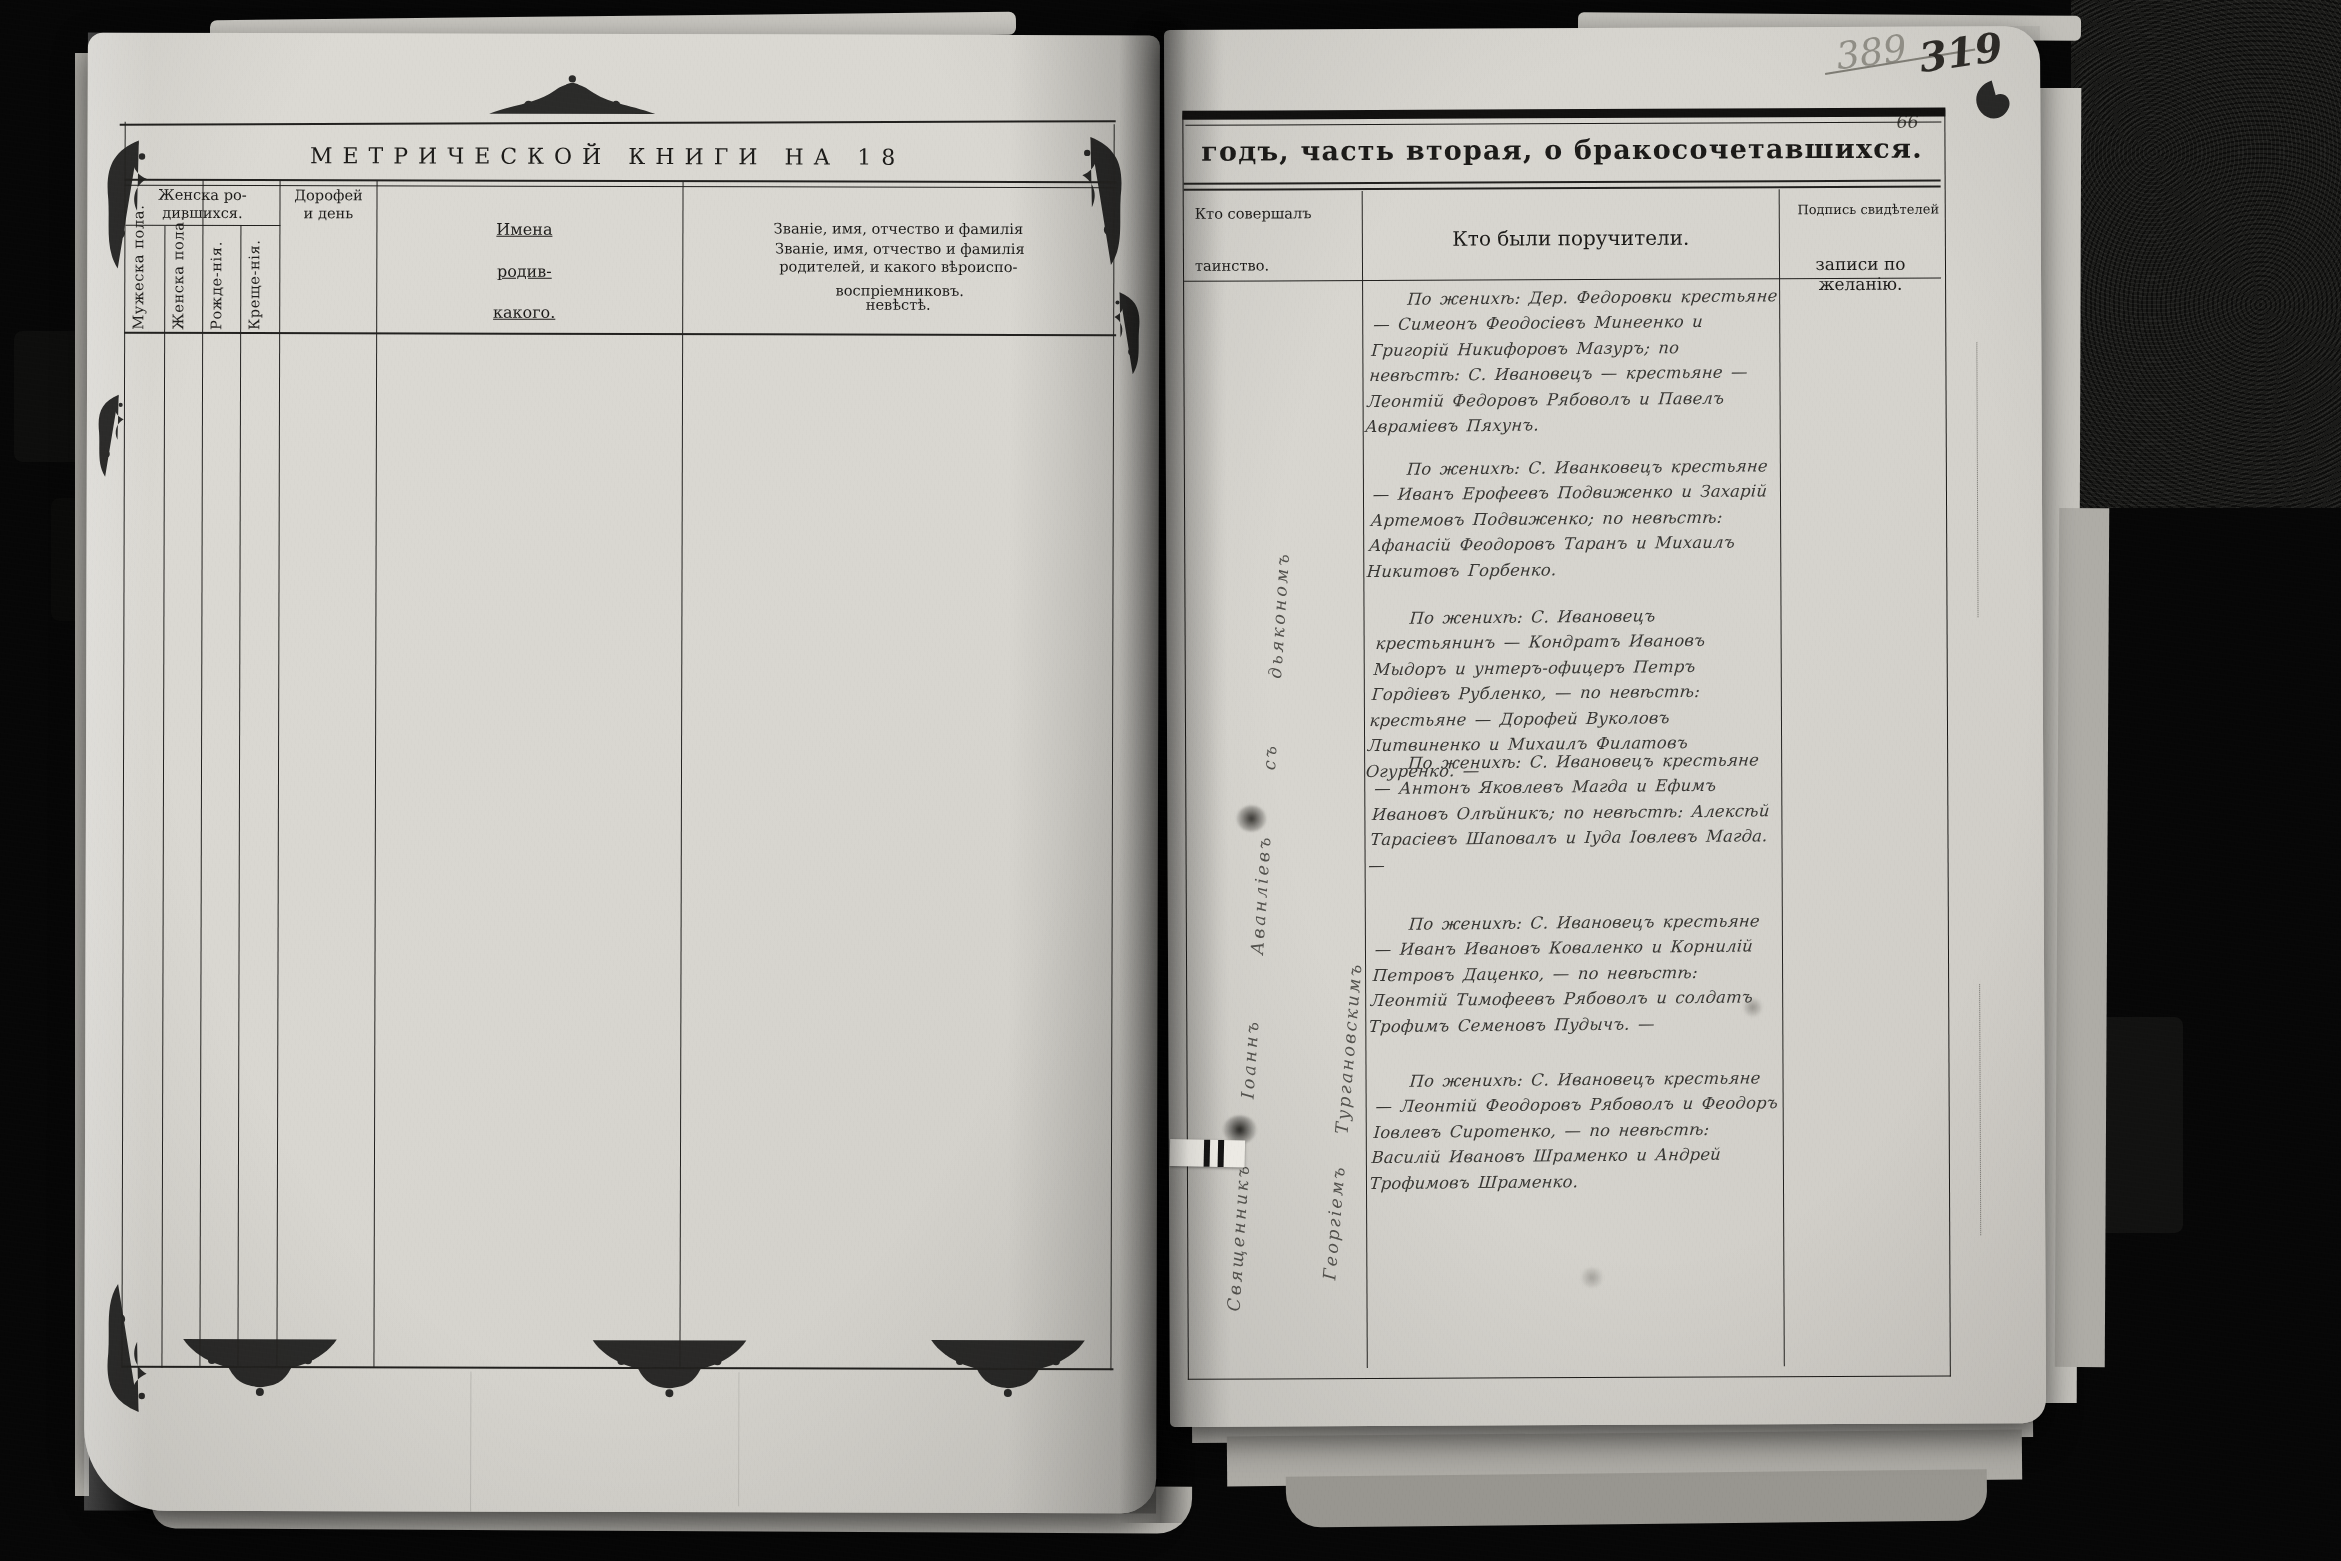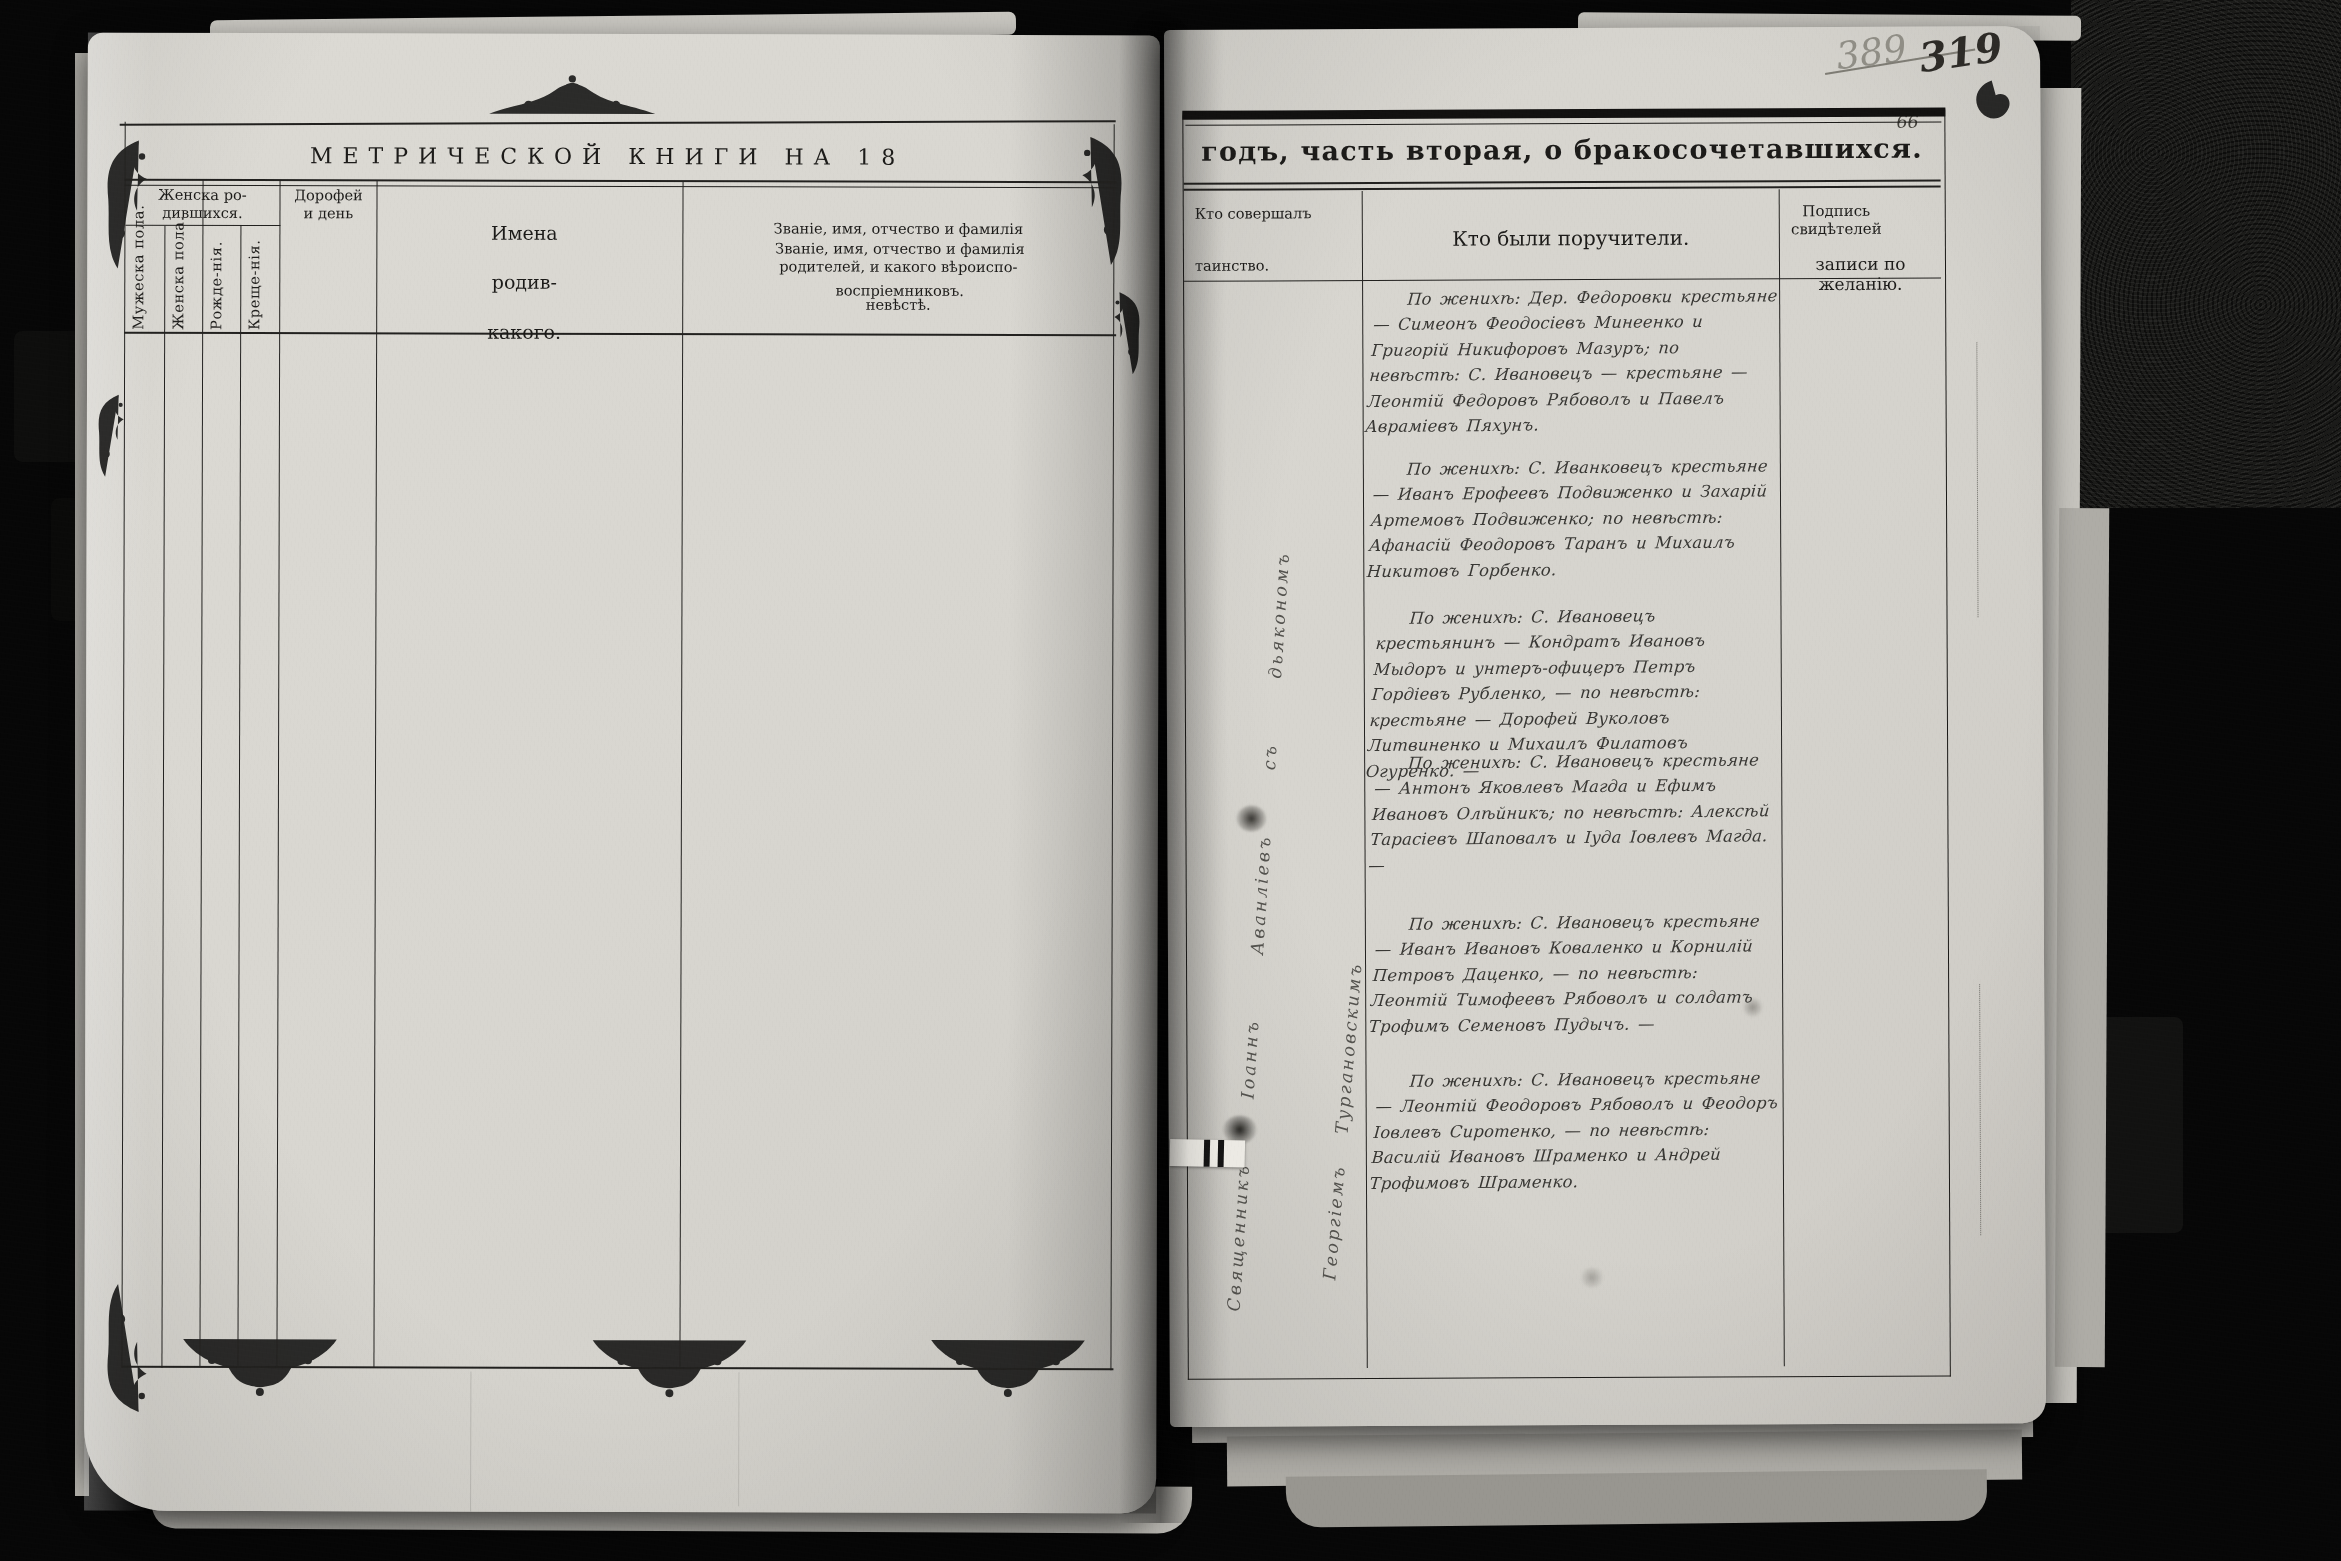--- a/index.html
+++ b/index.html
@@ -149,21 +149,21 @@
     </div>
     <div class="print center" style="left:193px;top:153px;width:96px;font-size:14.6px;line-height:1.25;">
       <span>Дорофей</span><br>
       <span>и день</span>
     </div>
     <div class="vlabel" style="left:42px;top:198px;height:99px;width:33px;">Мужеска пола.</div>
     <div class="vlabel" style="left:82px;top:198px;height:99px;width:33px;">Женска пола.</div>
     <div class="vlabel" style="left:120px;top:198px;height:99px;width:30px;">Рожде-нія.</div>
     <div class="vlabel" style="left:158px;top:198px;height:99px;width:30px;">Креще-нія.</div>
 
-    <div class="print center" style="left:289px;top:175px;width:296px;font-size:19px;line-height:2.6;">
+    <div class="print center" style="left:289px;top:175px;width:296px;font-size:16px;line-height:2.6;text-decoration:underline;">
       <span>Имена</span><br>
       <span>родив-</span><br>
       <span>какого.</span>
     </div>
     <div class="print center" style="left:602px;top:175px;width:418px;font-size:14.6px;line-height:2.6;">
       <span>Званіе, имя, отчество и фамилія</span><br>
       <span>родителей, и какого вѣроиспо-</span><br>
       <span>невѣстѣ.</span>
     </div>
 
@@ -196,21 +196,21 @@
     <div class="hline" style="left:19px;top:153px;width:757px;height:1.8px;"></div>
     <div class="hline" style="left:19px;top:159px;width:757px;height:1.8px;"></div>
 
     <div class="print" style="left:30px;top:175px;width:152px;font-size:14.6px;">
       <span>Кто совершалъ</span>
     </div>
     <div class="print" style="left:30px;top:227px;width:152px;font-size:14.6px;">
       <span>таинство.</span>
     </div>
     <div class="print center" style="left:199px;top:198px;width:414px;font-size:20px;">Кто были поручители.</div>
-    <div class="print center" style="left:592px;top:175px;width:159px;font-size:15px;">
+    <div class="print center" style="left:624px;top:175px;width:159px;font-size:13px;">
       <span>Подпись свидѣтелей</span>
     </div>
     <div class="print center" style="left:616px;top:227px;width:159px;font-size:17px;">
       <span>записи по желанію.</span>
     </div>
     <div class="hline" style="left:19px;top:251px;width:757px;height:1.2px;"></div>
 
     <div class="vline" style="left:197px;top:162px;height:1177px;"></div>
     <div class="vline" style="left:614px;top:162px;height:1177px;width:0.6px;"></div>
 

